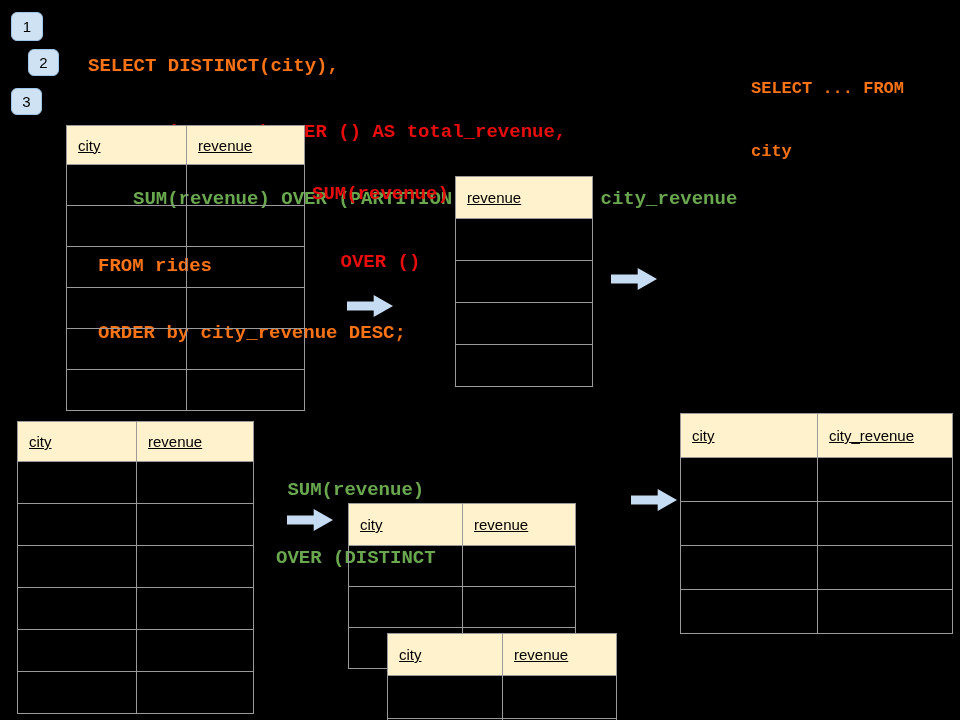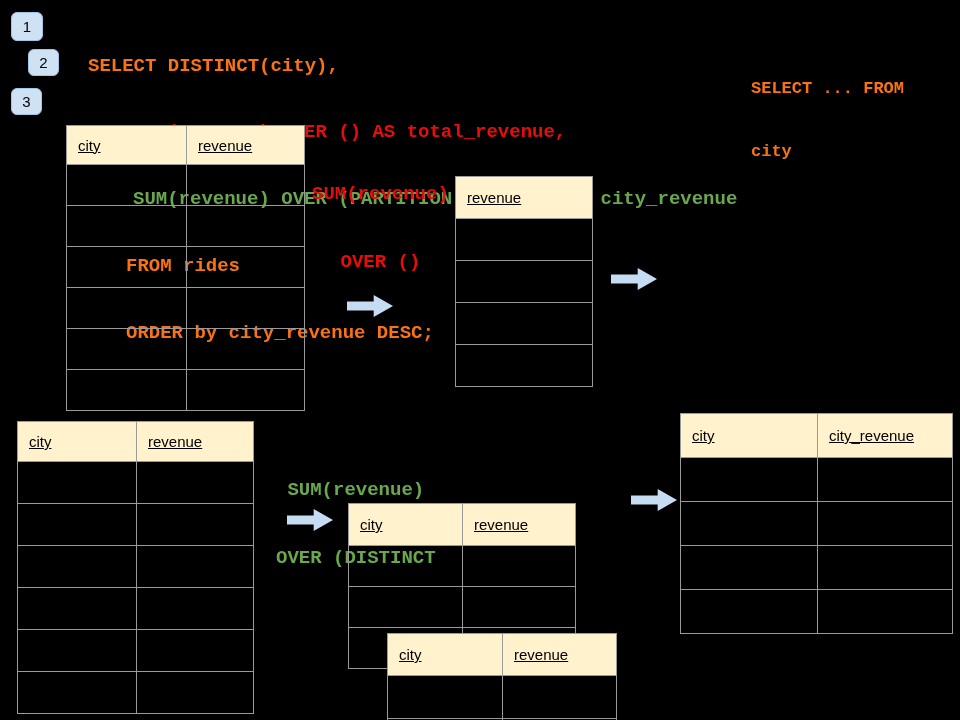--- a/index.html
+++ b/index.html
@@ -12,21 +12,21 @@
   
   .badge{
     position:absolute;background:#CFE2F3;border:1px solid #9FC5E8;border-radius:6px;
     display:flex;align-items:center;justify-content:center;
     font:15px "Liberation Sans",sans-serif;color:#000;
   }
 
   
   .code{font-family:"Liberation Mono",monospace;font-weight:bold;white-space:pre;}
   .sql{left:88px;top:10px;font-size:19px;line-height:22.3px;}
-  .ind1{margin-left:38px;}
+  .ind1{margin-left:10px;}
   .ind2{margin-left:45px;}
   .purple{color:#f97316;}
   .red{color:#E80D0D;}
   .green{color:#6AA84F;}
   .sidenote{left:751px;top:36px;font-size:17px;line-height:21px;}
   .lbl{font-size:19px;line-height:22.5px;text-align:center;}
 
   
   .tbl{position:absolute;border-collapse:collapse;table-layout:fixed;}
   .tbl th,.tbl td{border:1px solid #9A9A9A;padding:0;}

